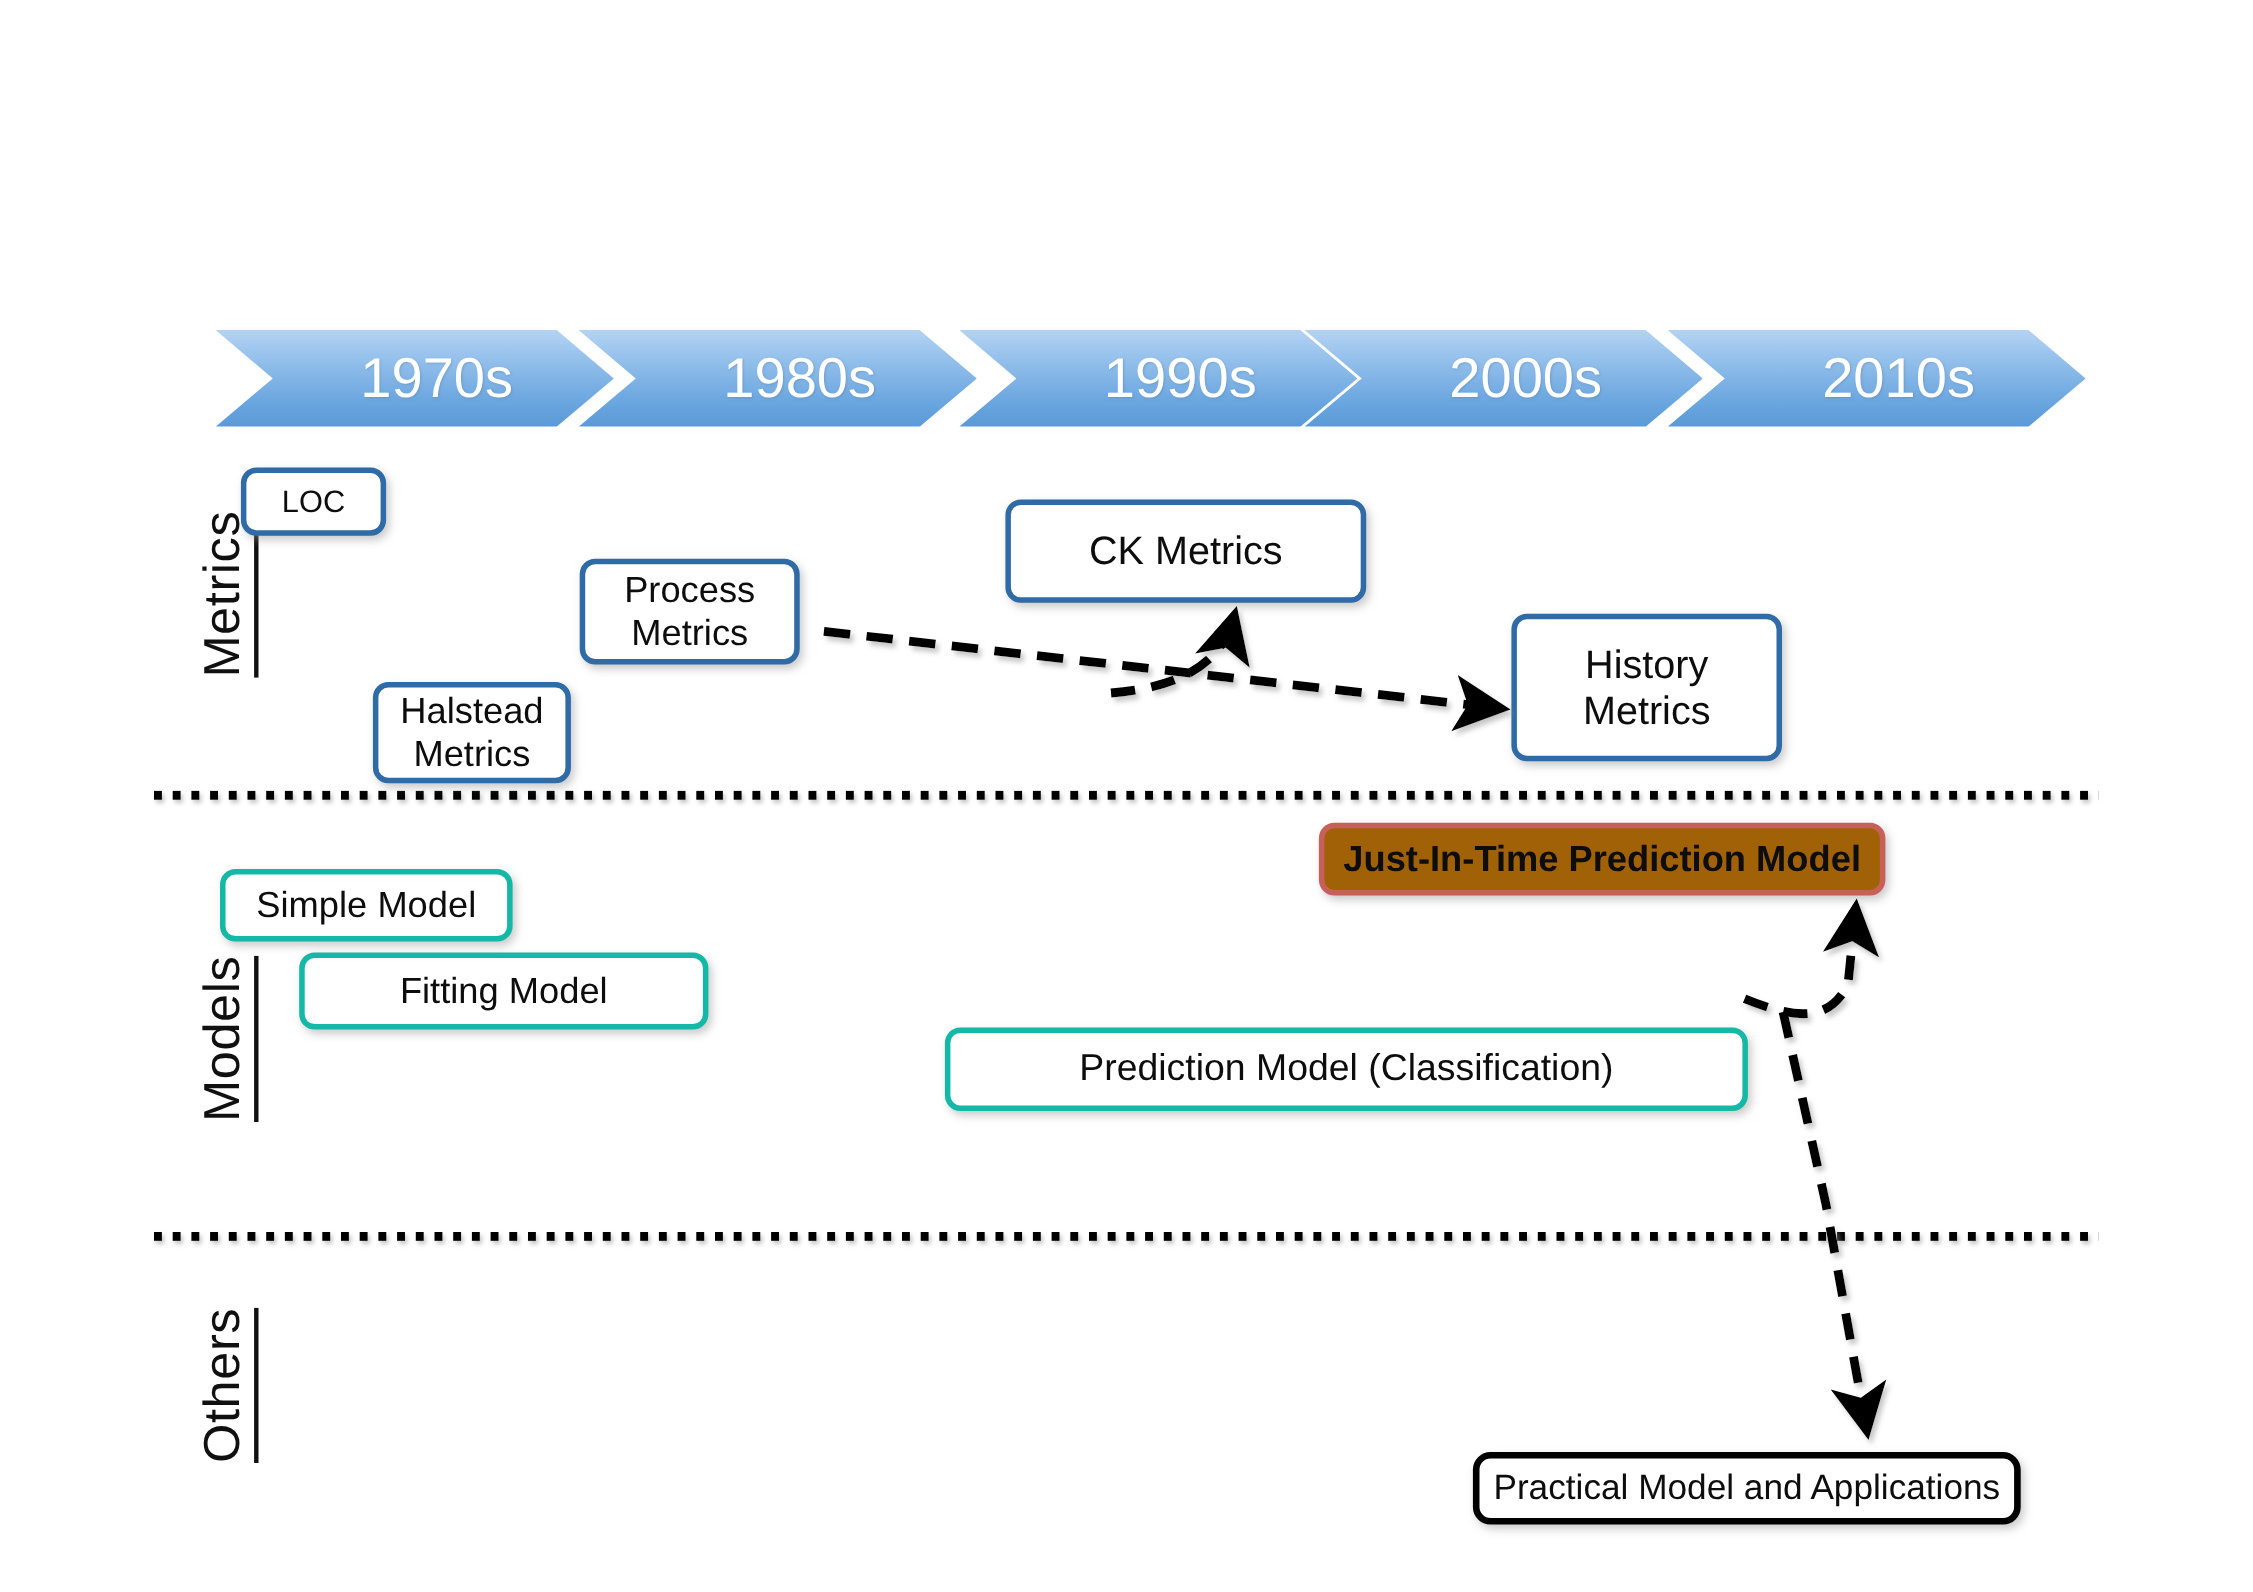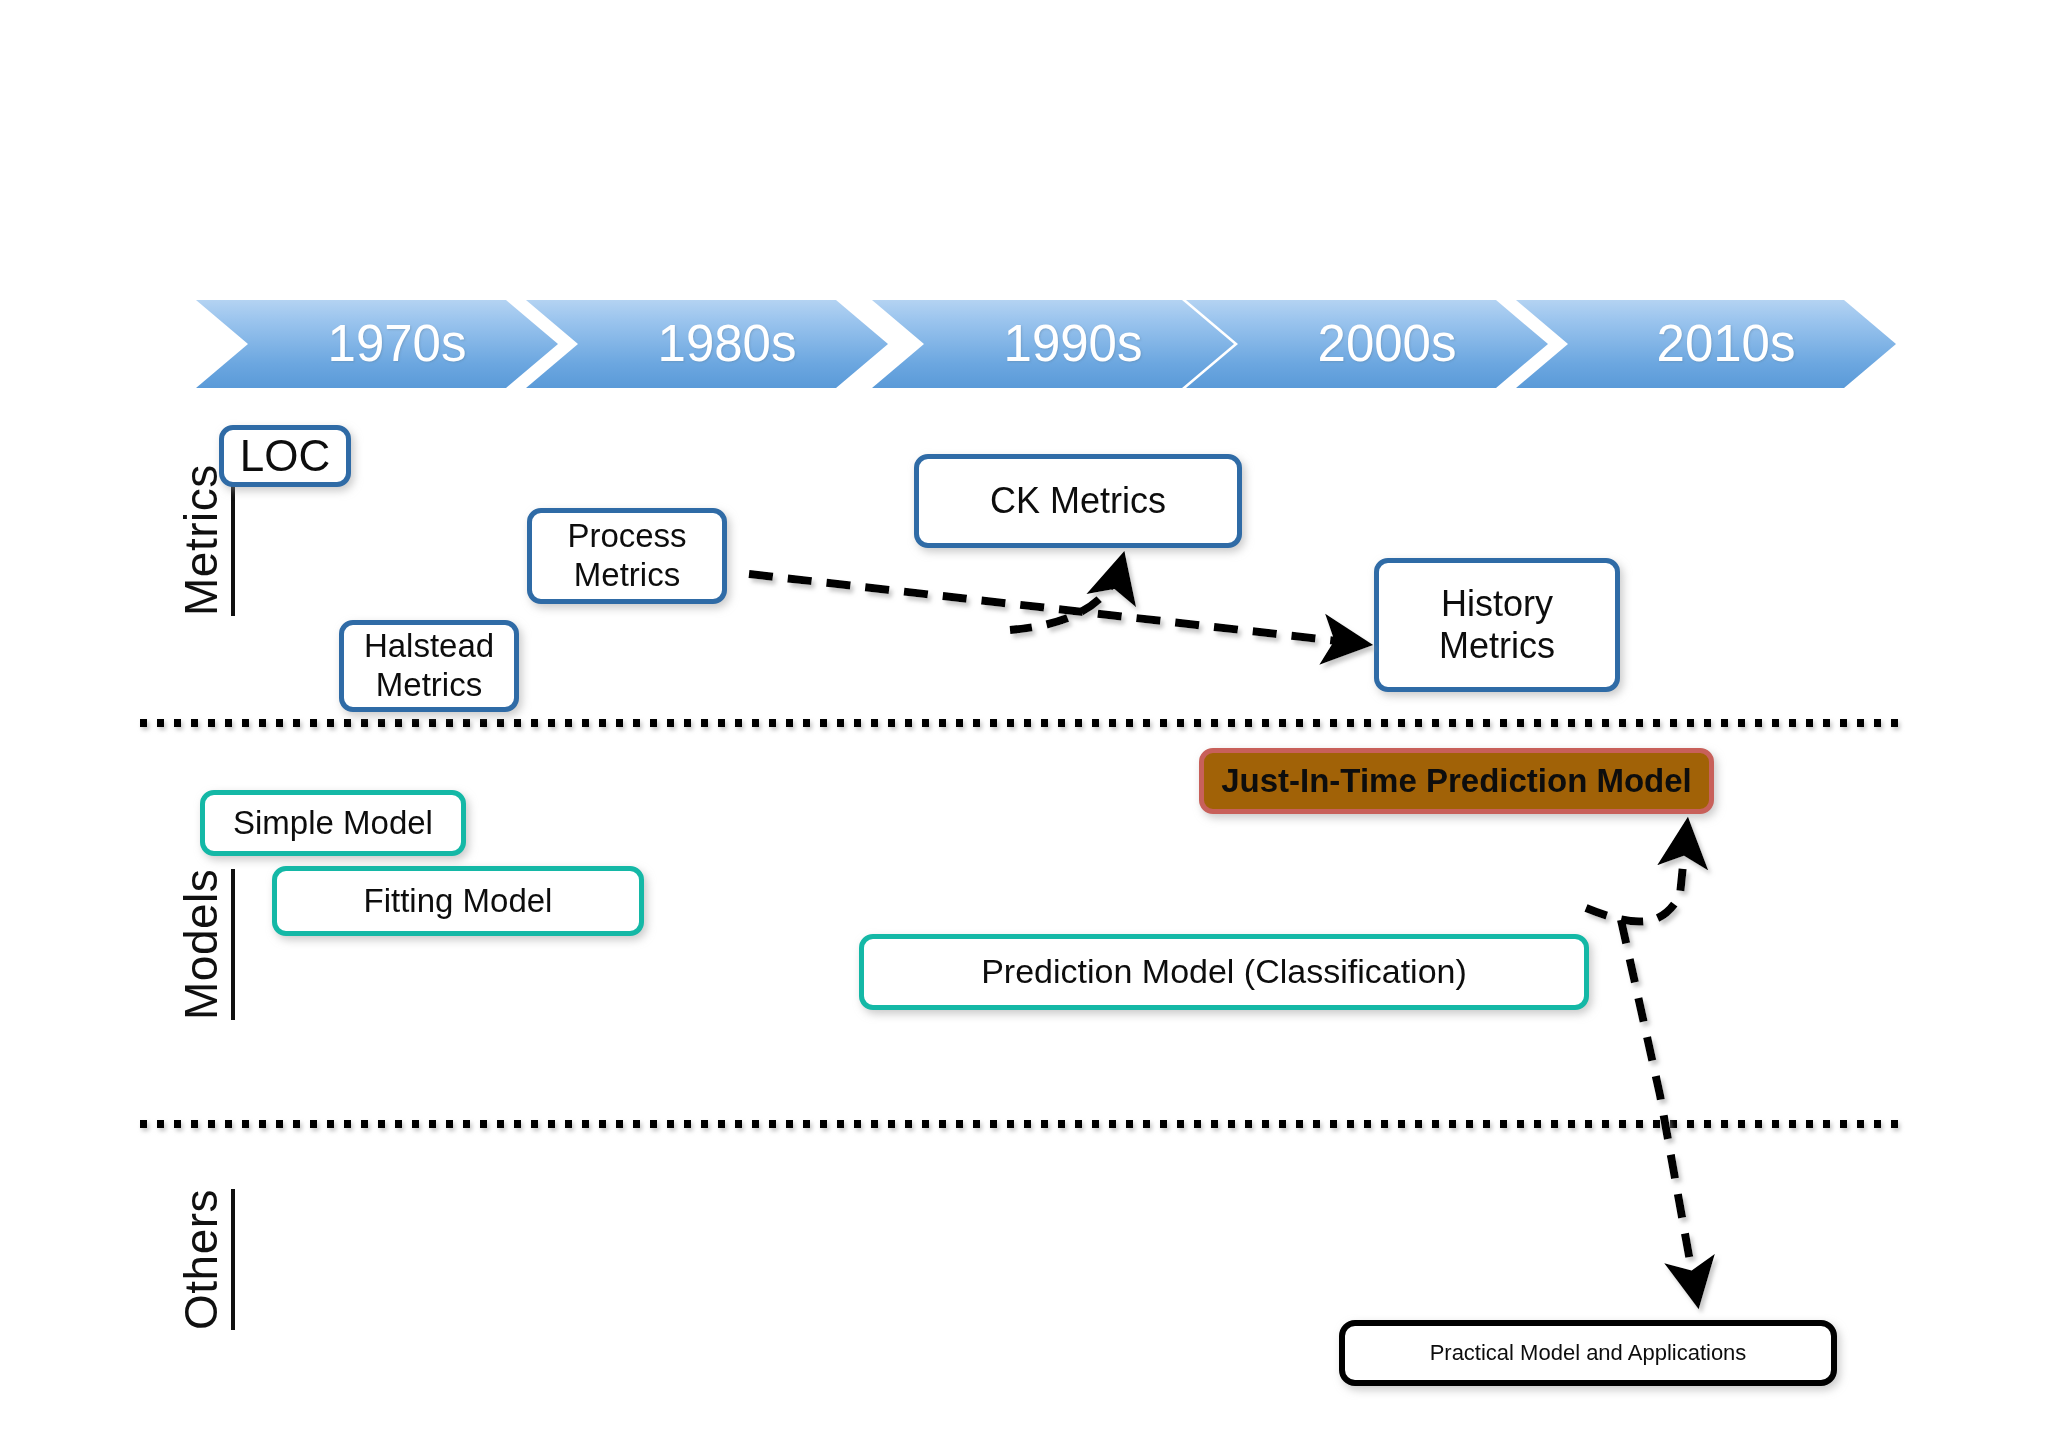--- a/index.html
+++ b/index.html
@@ -134,36 +134,36 @@
     color: #0d0d0d;
     line-height: 1.17;
     filter: drop-shadow(3px 4px 4px rgba(150,150,150,0.5));
   }
   .node.blue  { border: 5px solid #2f6ba6; }
   .node.red   { border: 5px solid #14b8a6; }
   .node.black { border: 6px solid #000000; border-radius: 16px; }
   .node.yellow{ border: 5px solid #c8605a; background: #a16207; }
 
   
-  #n-loc        { left: 219px; top: 425px;  width: 132px; height: 62px;  font-size: 44px; }
+  #n-loc        { left: 219px; top: 425px;  width: 132px; height: 62px;  font-size: 28px; }
   #n-cyclomatic { left: 279px; top: 508px;  width: 200px; height: 96px;  font-size: 33px; }
   #n-process    { left: 527px; top: 508px;  width: 200px; height: 96px;  font-size: 33px; }
   #n-halstead   { left: 303px; top: 620px;  width: 180px; height: 92px;  font-size: 33px; margin-left: 36px; }
   #n-ck         { left: 914px; top: 454px;  width: 328px; height: 94px;  font-size: 36px; }
   #n-history    { left: 1374px; top: 558px; width: 246px; height: 134px; font-size: 36px; }
 
   
   #n-simple     { left: 200px; top: 790px;  width: 266px; height: 66px;  font-size: 33px; }
   #n-fitting    { left: 272px; top: 866px;  width: 372px; height: 70px;  font-size: 33px; }
   #n-regression { left: 663px; top: 846px;  width: 925px; height: 80px;  font-size: 34px; }
   #n-classif    { left: 859px; top: 934px;  width: 730px; height: 76px;  font-size: 34px; }
   #n-jit        { left: 1199px; top: 748px; width: 515px; height: 66px;  font-size: 33px; font-weight: 600;}
 
   
-  #n-practical  { left: 1339px; top: 1320px; width: 498px; height: 66px; font-size: 22px; }
+  #n-practical  { left: 1339px; top: 1320px; width: 498px; height: 66px; font-size: 32px; }
 
   
   #arrows {
     position: absolute;
     left: 0; top: 0;
     width: 2048px;
     height: 1447px;
     pointer-events: none;
   }
 </style>

